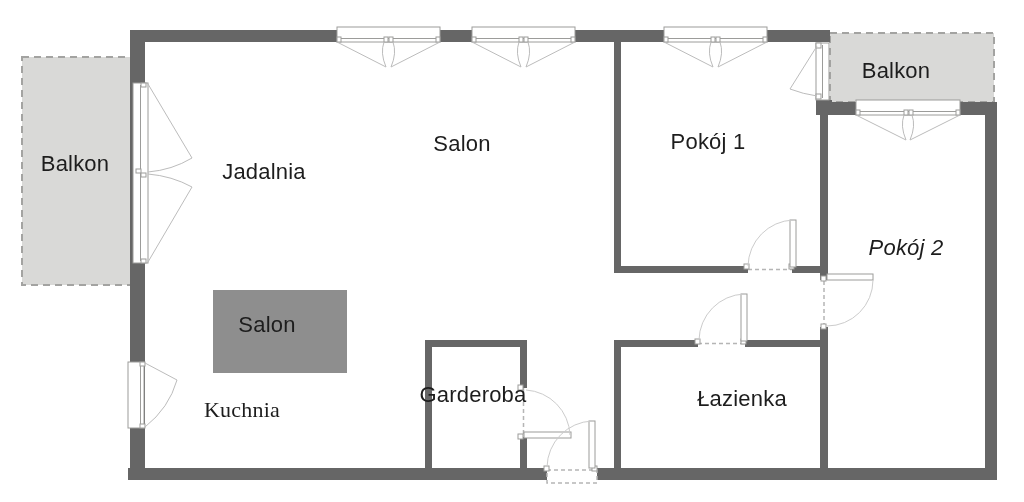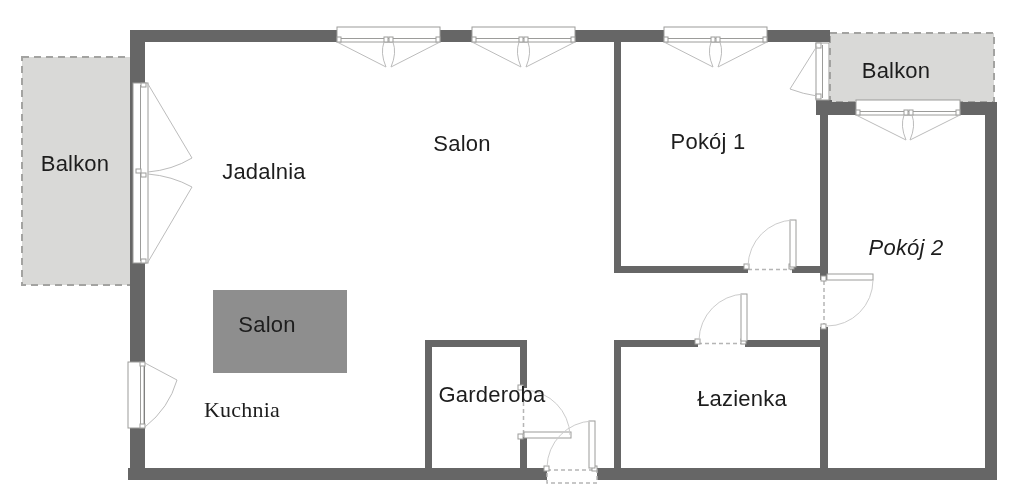--- a/index.html
+++ b/index.html
@@ -190,15 +190,15 @@
   </svg>
 
   <div class="room-label" style="left:75px;top:164px;">Balkon</div>
   <div class="room-label" style="left:264px;top:172px;">Jadalnia</div>
   <div class="room-label" style="left:462px;top:144px;">Salon</div>
   <div class="room-label" style="left:708px;top:142px;">Pokój 1</div>
   <div class="room-label" style="left:896px;top:71px;">Balkon</div>
   <div class="room-label" style="left:906px;top:248px;font-style:italic;">Pokój 2</div>
   <div class="room-label" style="left:267px;top:325px;">Salon</div>
   <div class="room-label" style="left:242px;top:410px;font-family:Liberation Serif, serif;">Kuchnia</div>
-  <div class="room-label" style="left:492px;top:395px;text-align:right;">Garderoba</div>
+  <div class="room-label" style="left:473px;top:395px;text-align:right;">Garderoba</div>
   <div class="room-label" style="left:734px;top:399px;margin-left:8px;">Łazienka</div>
 </div>
 
 </body></html>

